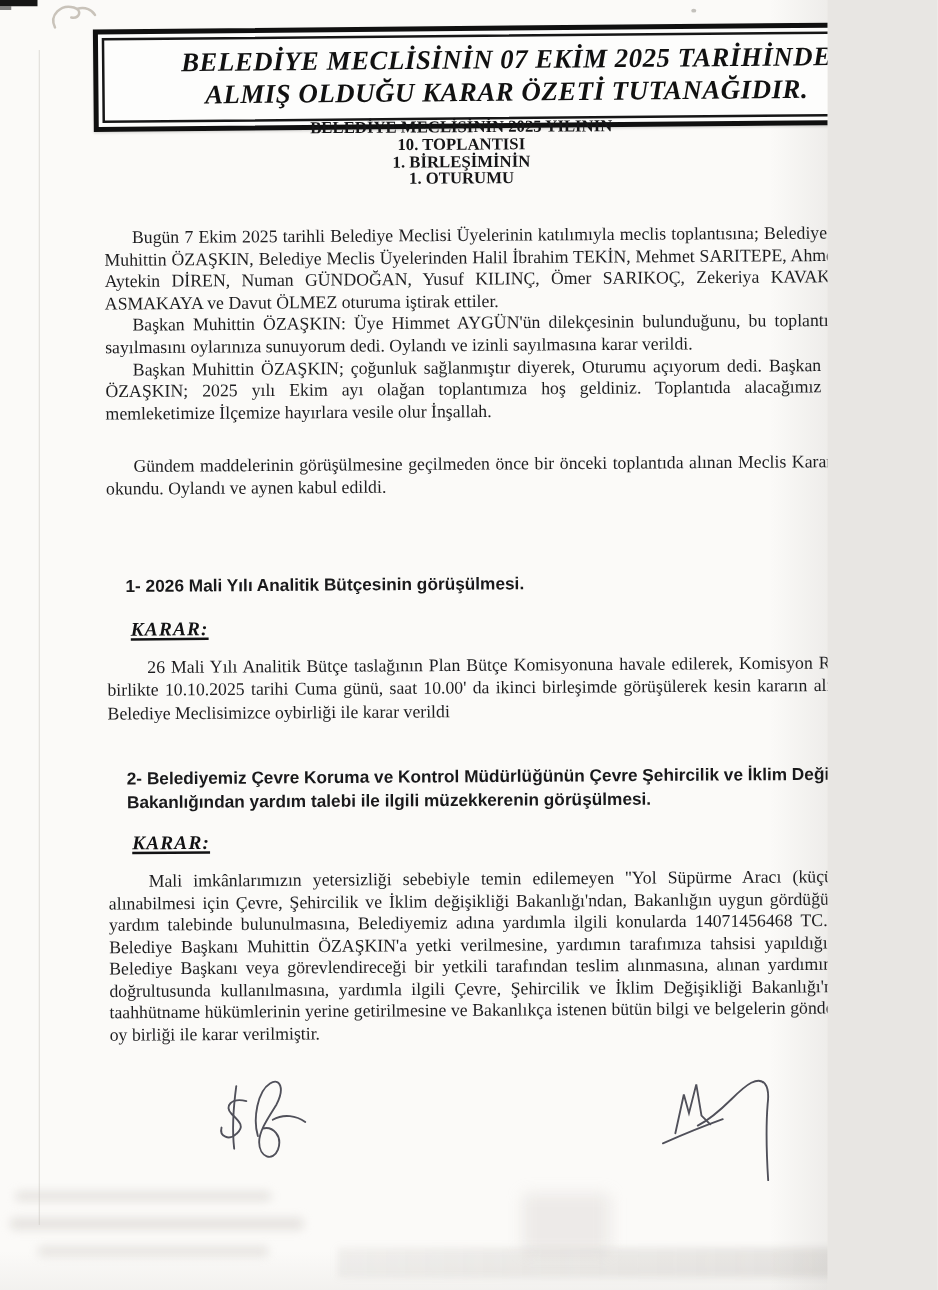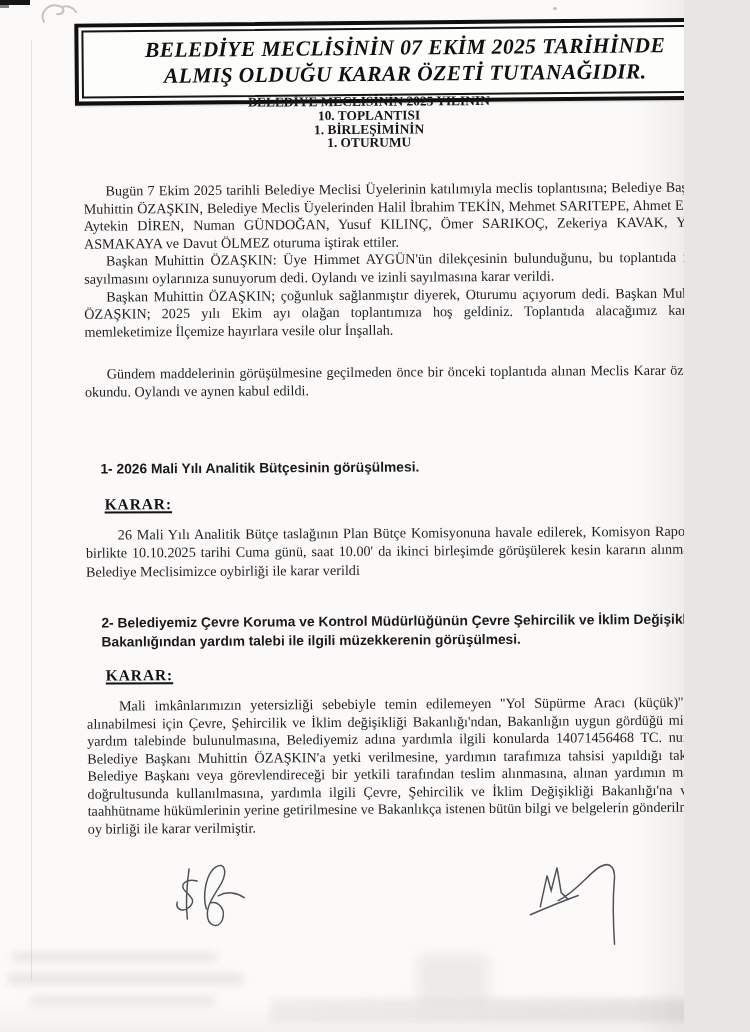--- a/index.html
+++ b/index.html
@@ -4,21 +4,20 @@
 <style>
   html,body{margin:0;padding:0;background:#e8e6e3;}
   .page{
     position:relative;width:662px;height:1032px;overflow:hidden;
     background:
       linear-gradient(to right, rgba(0,0,0,0) 93%, rgba(125,120,114,0.10)),
       linear-gradient(to bottom, rgba(0,0,0,0) 97%, rgba(140,135,128,0.08)),
       #fbfaf8;
     font-family:"Liberation Serif","DejaVu Serif",serif;
     color:#1e1e20;
-    padding-left:22px;
   }
   .content{position:absolute;inset:0;transform:rotate(-0.38deg);transform-origin:50% 40%;}
 
   
   .mark-top-a{position:absolute;top:0;left:0;width:30px;height:5px;background:#161616;}
   .mark-top-b{position:absolute;top:5px;left:0;width:9px;height:3px;background:rgba(25,25,25,.55);}
   .fold-line{position:absolute;top:40px;left:31px;width:1px;height:940px;background:rgba(170,164,156,.28);}
   .curl{position:absolute;top:1px;left:38px;}
   .dot-a{position:absolute;top:7px;left:553px;width:4px;height:3px;background:rgba(140,135,128,.5);border-radius:50%;}
   .smudge{position:absolute;background:rgba(196,192,187,.38);filter:blur(4px);border-radius:4px;}
@@ -43,21 +42,21 @@
   .block-a{top:181px;}
   .block-b{top:364px;}
 
   .item-heading{position:absolute;left:100px;width:622px;
     font-family:"Liberation Sans","DejaVu Sans",sans-serif;font-weight:bold;
     font-size:13.8px;line-height:19px;color:#19191b;}
   .heading-1{top:458px;}
   .heading-2{top:612px;}
 
   .karar{position:absolute;left:104px;font-weight:bold;font-size:15.5px;letter-spacing:.9px;color:#121214;
-    text-decoration:underline;text-decoration-thickness:1.8px;text-underline-offset:2px;}
+    text-decoration:underline;text-decoration-thickness:1.8px;text-underline-offset:2px;font-style:italic;}
   .karar-1{top:494px;}
   .karar-2{top:665px;}
 
   .decision{position:absolute;left:85px;text-align:justify;font-size:14.2px;margin:0;}
   .decision p{margin:0;text-indent:32px;}
   .decision-1{top:524px;width:630px;line-height:18.4px;}
   .decision-2{top:696px;width:632px;line-height:17.5px;}
 
   .sig{position:absolute;}
   .sig-left{left:155px;top:856px;}

